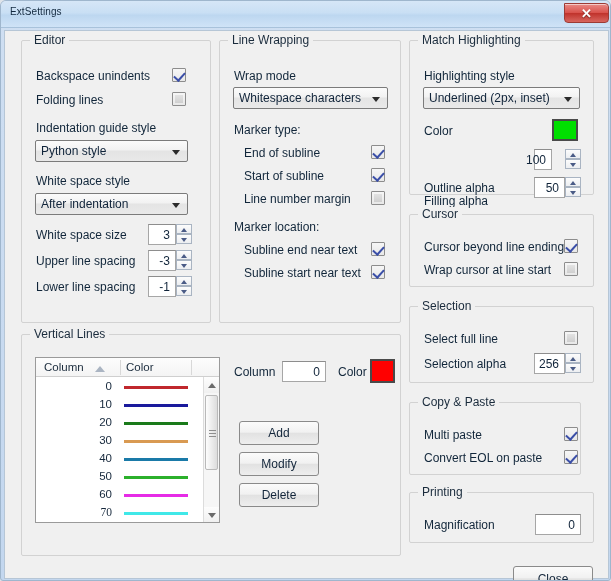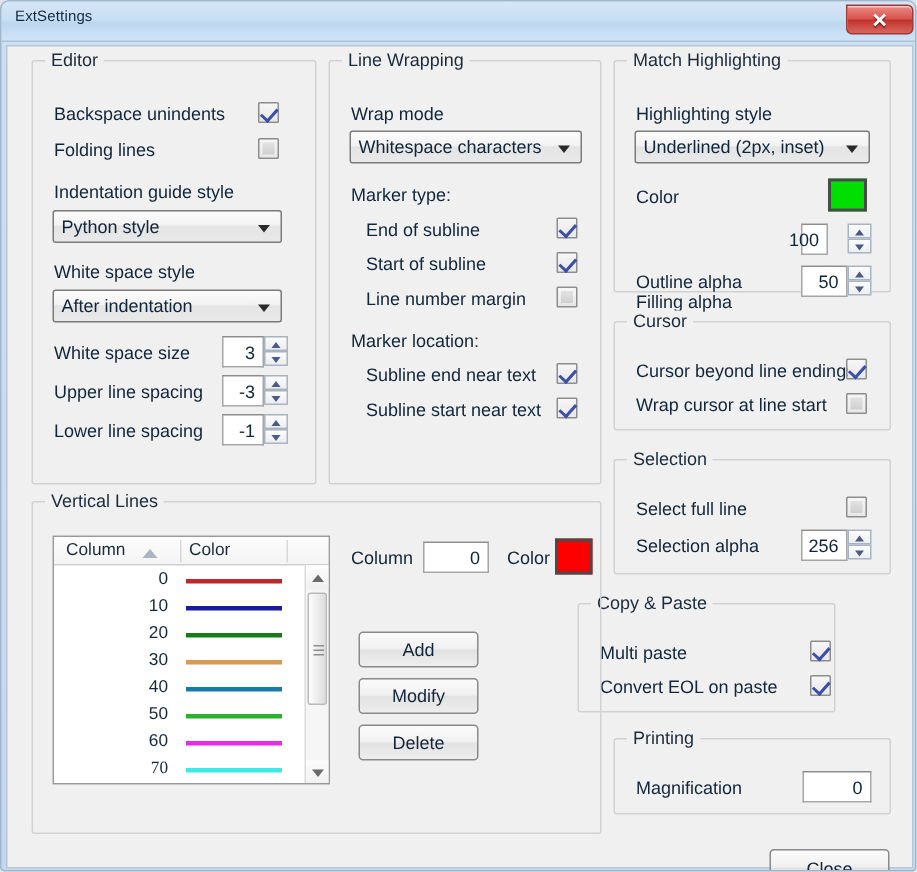--- a/index.html
+++ b/index.html
@@ -453,21 +453,21 @@
       <div class="spin" style="left:155px; top:46px;">
         <div class="sb up">
             <i></i>
           </div>
         <div class="sb dn">
             <i></i>
           </div>
       </div>
     </div>
 
-    <div class="group" style="left:380px; top:371px; width:172px; height:73px;">
+    <div class="group" style="left:404px; top:371px; width:172px; height:73px;">
       <div class="glabel">Copy &amp; Paste</div>
 
       <div class="lbl" style="left:14px; top:25px;">Multi paste</div>
       <div class="cb checked" style="left:154px; top:24px;"></div>
 
       <div class="lbl" style="left:14px; top:48px;">Convert EOL on paste</div>
       <div class="cb checked" style="left:154px; top:47px;"></div>
     </div>
 
     <div class="group" style="left:404px; top:461px; width:185px; height:51px;">

